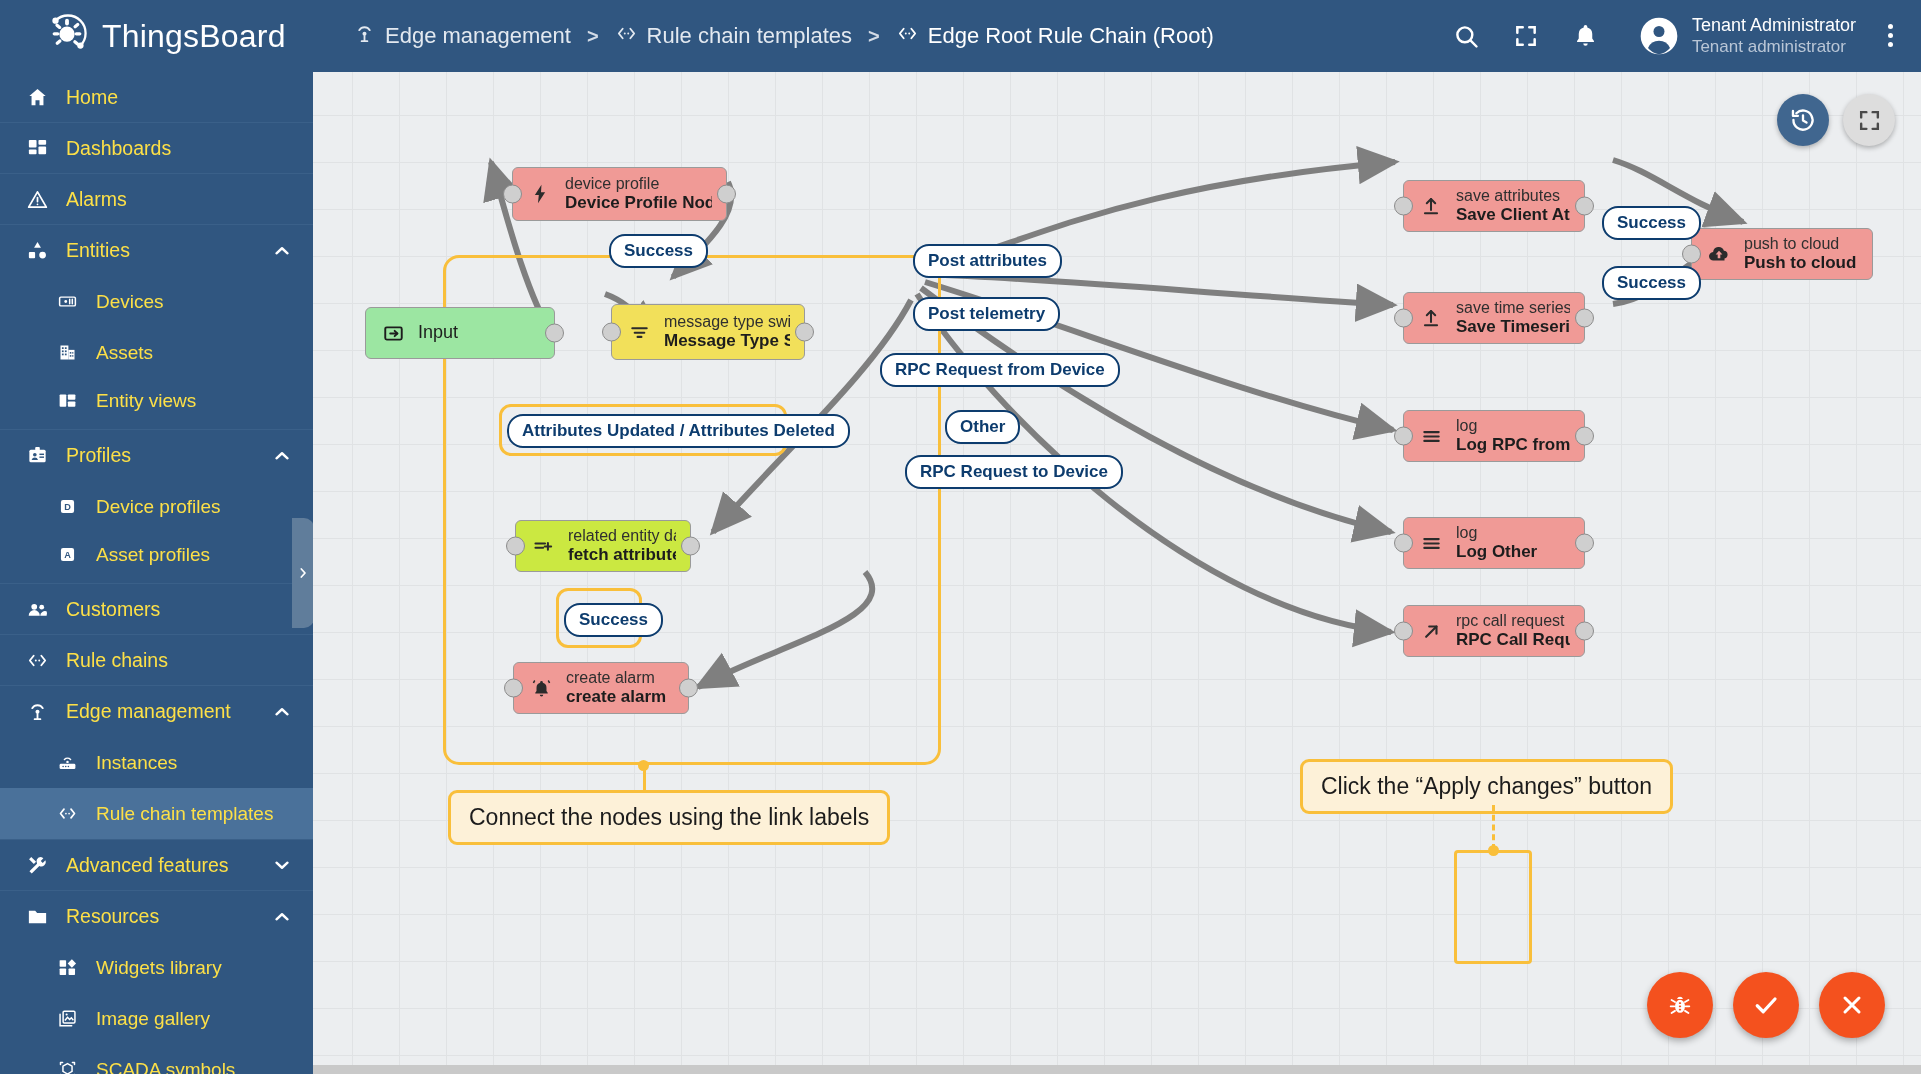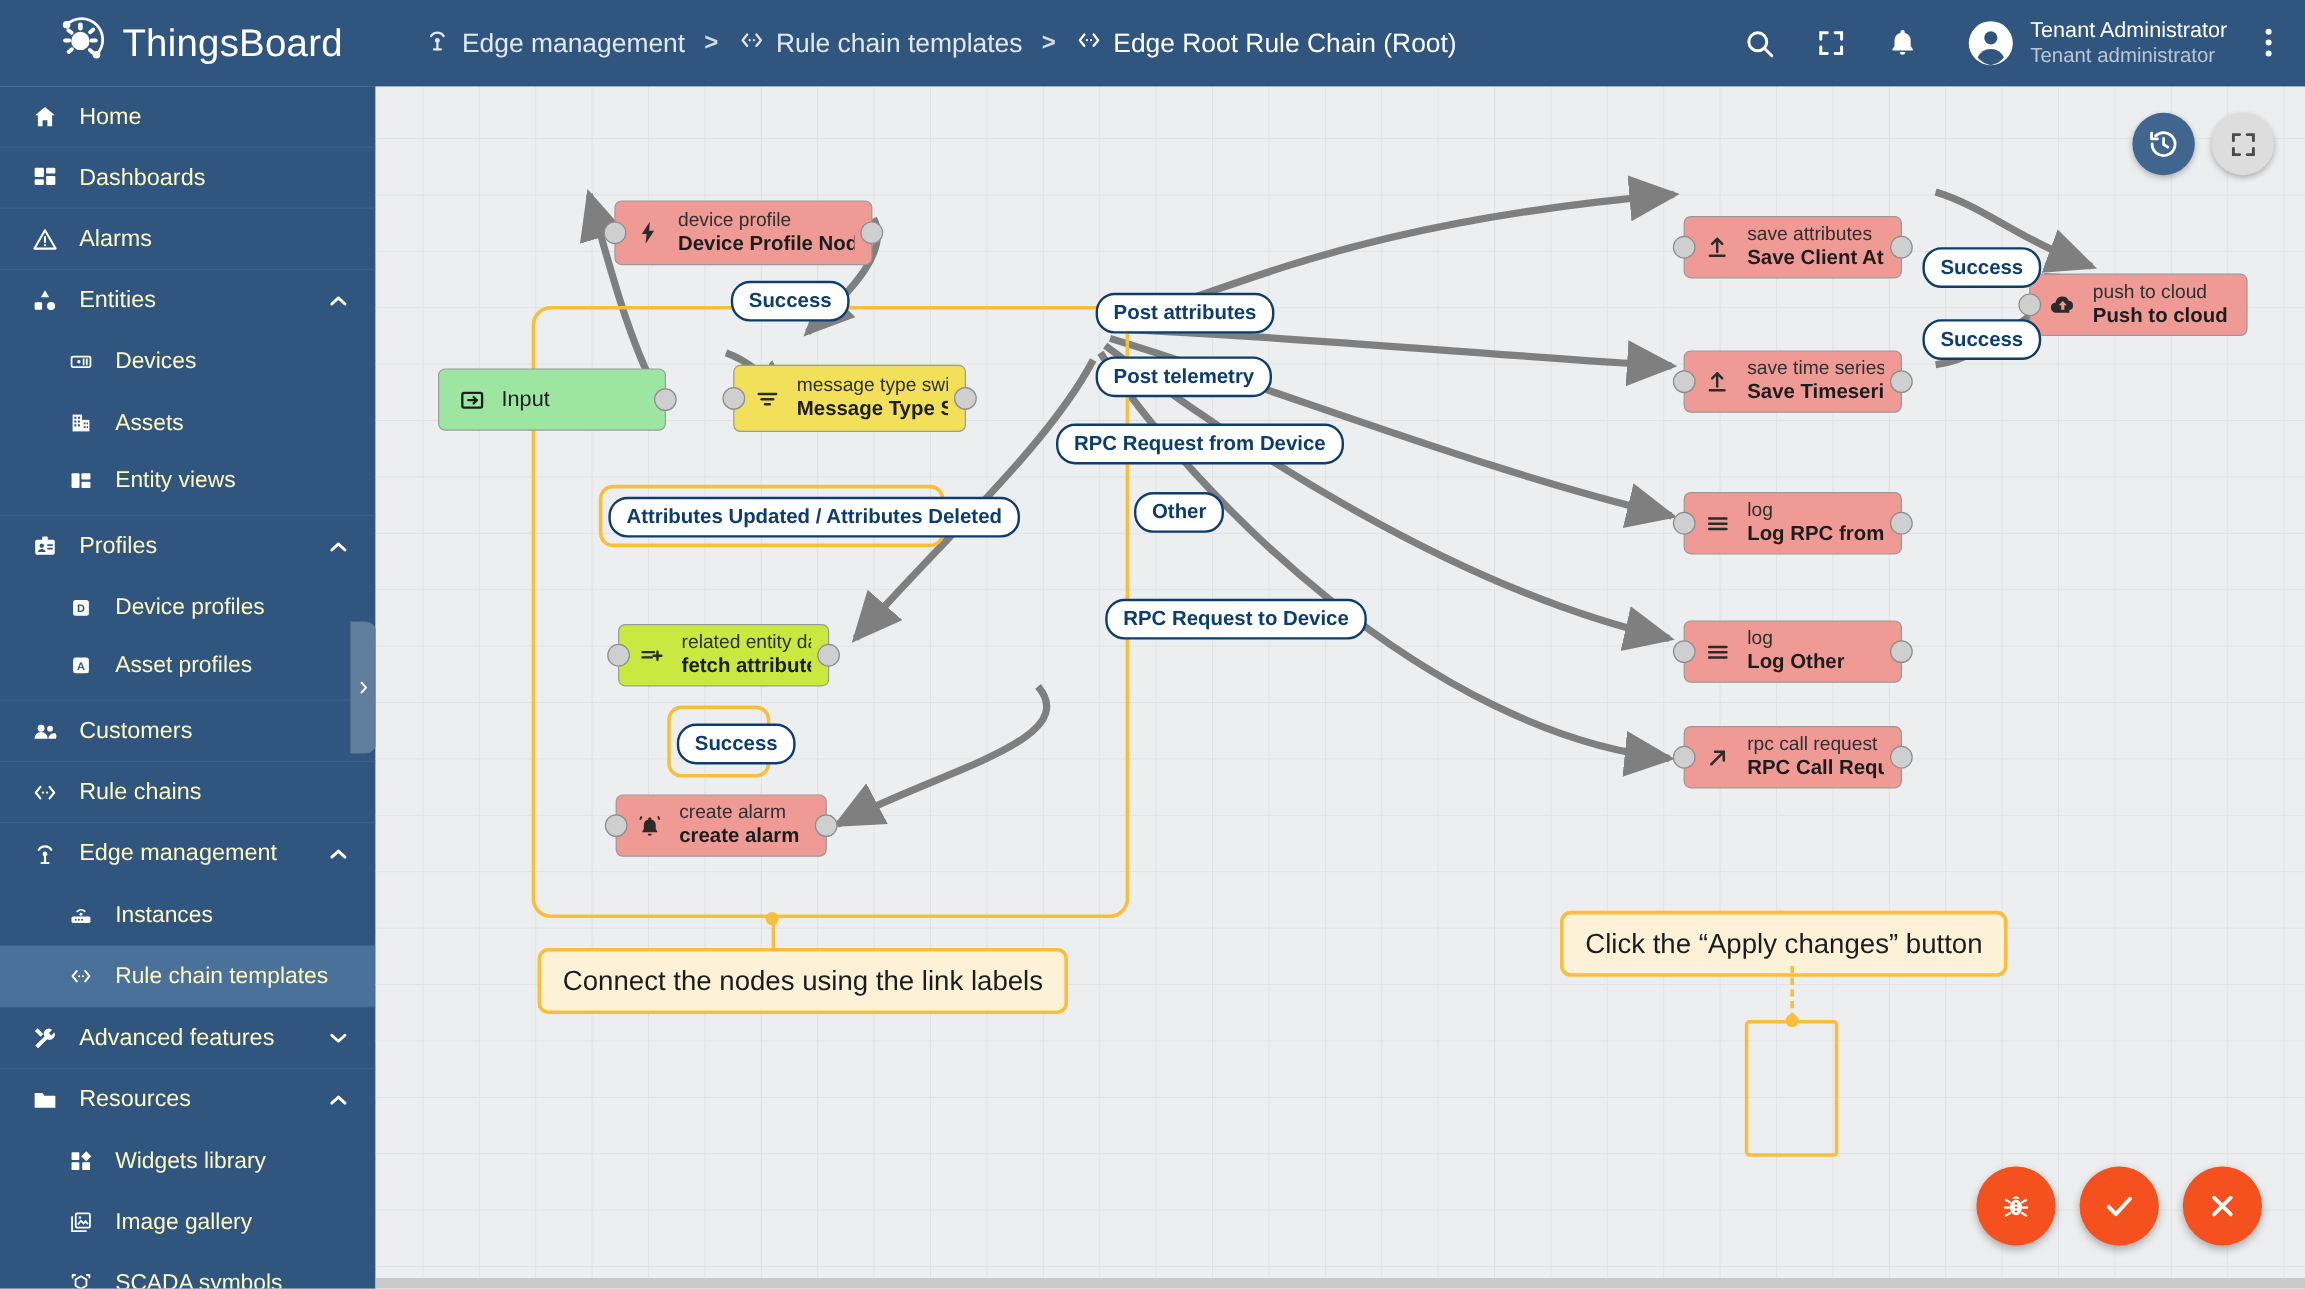--- a/index.html
+++ b/index.html
@@ -50,21 +50,21 @@
   
   .sidebar {
     width: 313px; flex: 0 0 313px;
     background: #305680;
     overflow: hidden;
     position: relative;
   }
   .nav-item {
     display: flex; align-items: center; gap: 16px;
     height: 51px; padding: 0 20px 0 24px;
-    color: #fef9c3; font-size: 19.5px;
+    color: #fde047; font-size: 19.5px;
     border-bottom: 1px solid #3a6089;
     cursor: pointer; white-space: nowrap;
   }
   .nav-item.sub { padding-left: 54px; font-size: 19px; border-bottom: none; }
   .nav-item.selected { background: #4a719a; }
   .nav-item .nav-ico { width: 26px; flex: 0 0 26px; display: flex; align-items: center; justify-content: center; }
   .nav-item .nav-label { flex: 1; }
   .nav-item .chev { flex: 0 0 auto; display: flex; align-items: center; }
   .group-block { border-bottom: 1px solid #3a6089; }
   .sidebar-handle {
@@ -747,21 +747,21 @@
           <span class="n-title">create alarm</span>
         </span>
         <span class="port out"></span>
       </div>
 
       <div class="linklabel" style="left:296px; top:162px;">Success</div>
       <div class="linklabel" style="left:600px; top:172px;">Post attributes</div>
       <div class="linklabel" style="left:600px; top:225px;">Post telemetry</div>
       <div class="linklabel" style="left:567px; top:281px;">RPC Request from Device</div>
       <div class="linklabel" style="left:632px; top:338px;">Other</div>
-      <div class="linklabel" style="left:608px; top:383px;margin-top:44px;">RPC Request to Device</div>
+      <div class="linklabel" style="left:592px; top:383px;">RPC Request to Device</div>
       <div class="linklabel" style="left:1289px; top:134px;">Success</div>
       <div class="linklabel" style="left:1289px; top:194px;">Success</div>
 
       <div class="hl-ring" style="left:186px; top:332px; width:288px; height:52px;"></div>
       <div class="linklabel" style="left:194px; top:342px;">Attributes Updated / Attributes Deleted</div>
 
       <div class="hl-ring" style="left:243px; top:516px; width:86px; height:60px;"></div>
       <div class="linklabel" style="left:251px; top:531px;">Success</div>
 
       <div class="callout" style="left:135px; top:718px;">Connect the nodes using the link labels</div>

